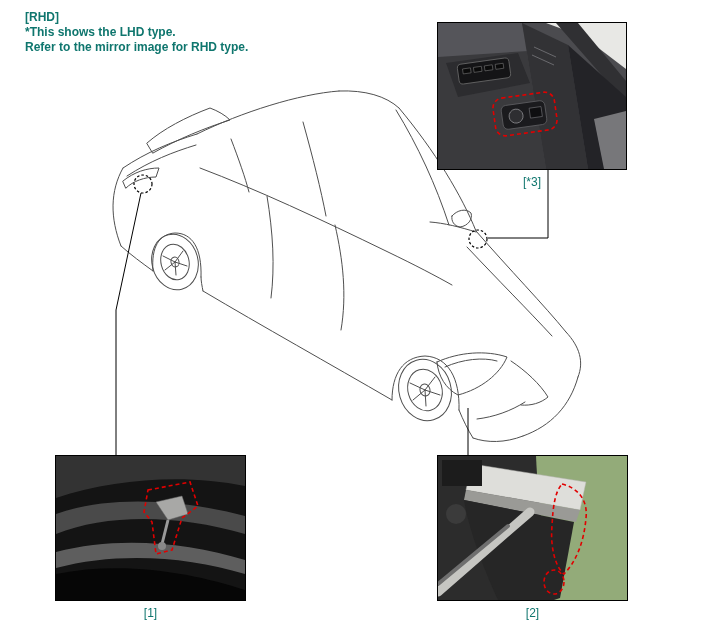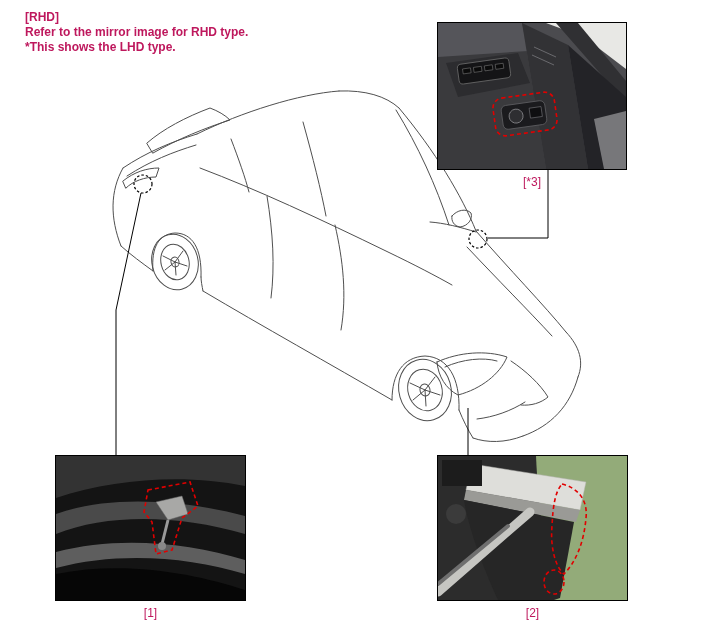--- a/index.html
+++ b/index.html
@@ -1,40 +1,40 @@
 <!DOCTYPE html>
 <html><head>
 <meta charset="utf-8">
 <style>
   html,body{margin:0;padding:0;background:#fff;}
   .page{
     position:relative;width:701px;height:639px;background:#ffffff;
-    font-family:"Liberation Sans",sans-serif;color:#be185d;overflow:hidden;
+    font-family:"Liberation Sans",sans-serif;color:#0f766e;overflow:hidden;
   }
   .header-note{position:absolute;left:25px;top:10px;font-size:12px;font-weight:bold;line-height:15px;}
   .diagram-svg{position:absolute;left:0;top:0;}
   .photo-box{position:absolute;border:1px solid #000;background:#222;}
   .photo-box svg{display:block;}
   .box-3{left:437px;top:22px;width:188px;height:146px;}
   .box-1{left:55px;top:455px;width:189px;height:144px;}
   .box-2{left:437px;top:455px;width:189px;height:144px;}
   .callout-label{position:absolute;font-size:12px;text-align:center;}
   .label-3{left:437px;top:175px;width:190px;}
   .label-1{left:55px;top:606px;width:191px;}
   .label-2{left:437px;top:606px;width:191px;}
 </style>
 </head>
 <body>
 
 <div class="page">
 
   <div class="header-note">
     <div>[RHD]</div>
+    <div>*This shows the LHD type.</div>
     <div>Refer to the mirror image for RHD type.</div>
-    <div>*This shows the LHD type.</div>
   </div>
 
   <svg class="diagram-svg" width="701" height="639" viewBox="0 0 701 639">
 
     <g fill="none" stroke="#4f4f4f" stroke-width="1" stroke-linecap="round" stroke-linejoin="round">
 
       <path d="M121,246 C110,218 110,191 123,168"></path>
       <path d="M123,168 C147,152 171,142 197,134"></path>
       <path d="M197,134 C242,112 299,94 339,91"></path>
       <path d="M339,91 C365,90 386,96 399,108"></path>

